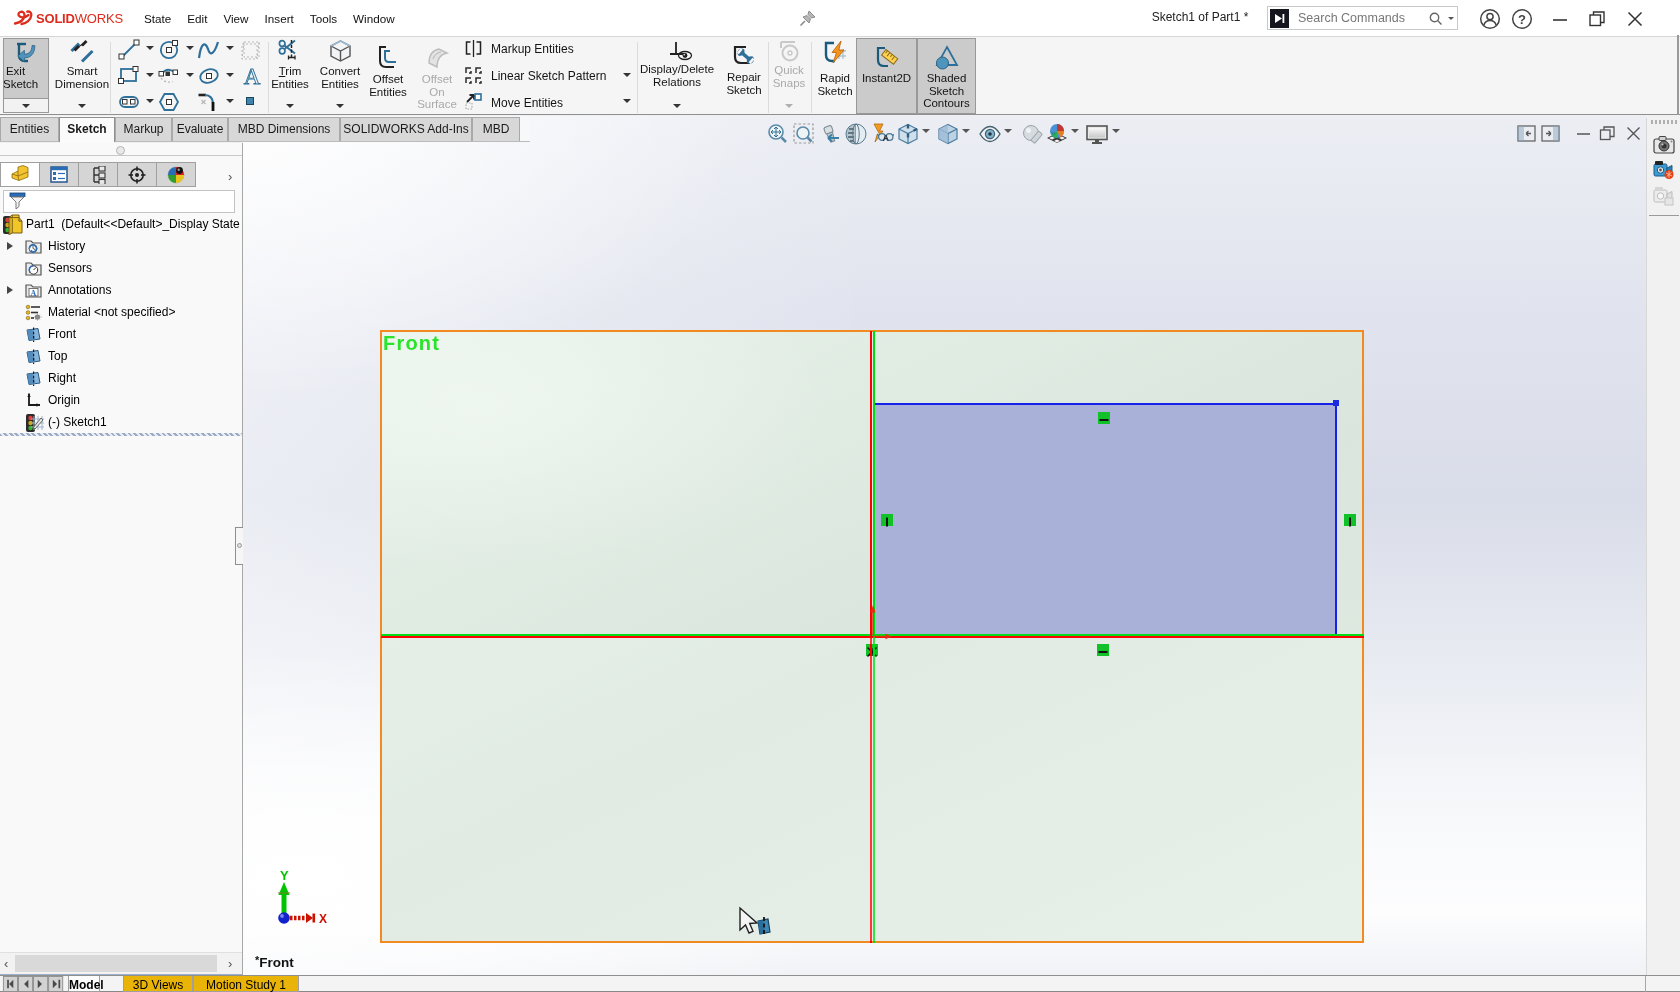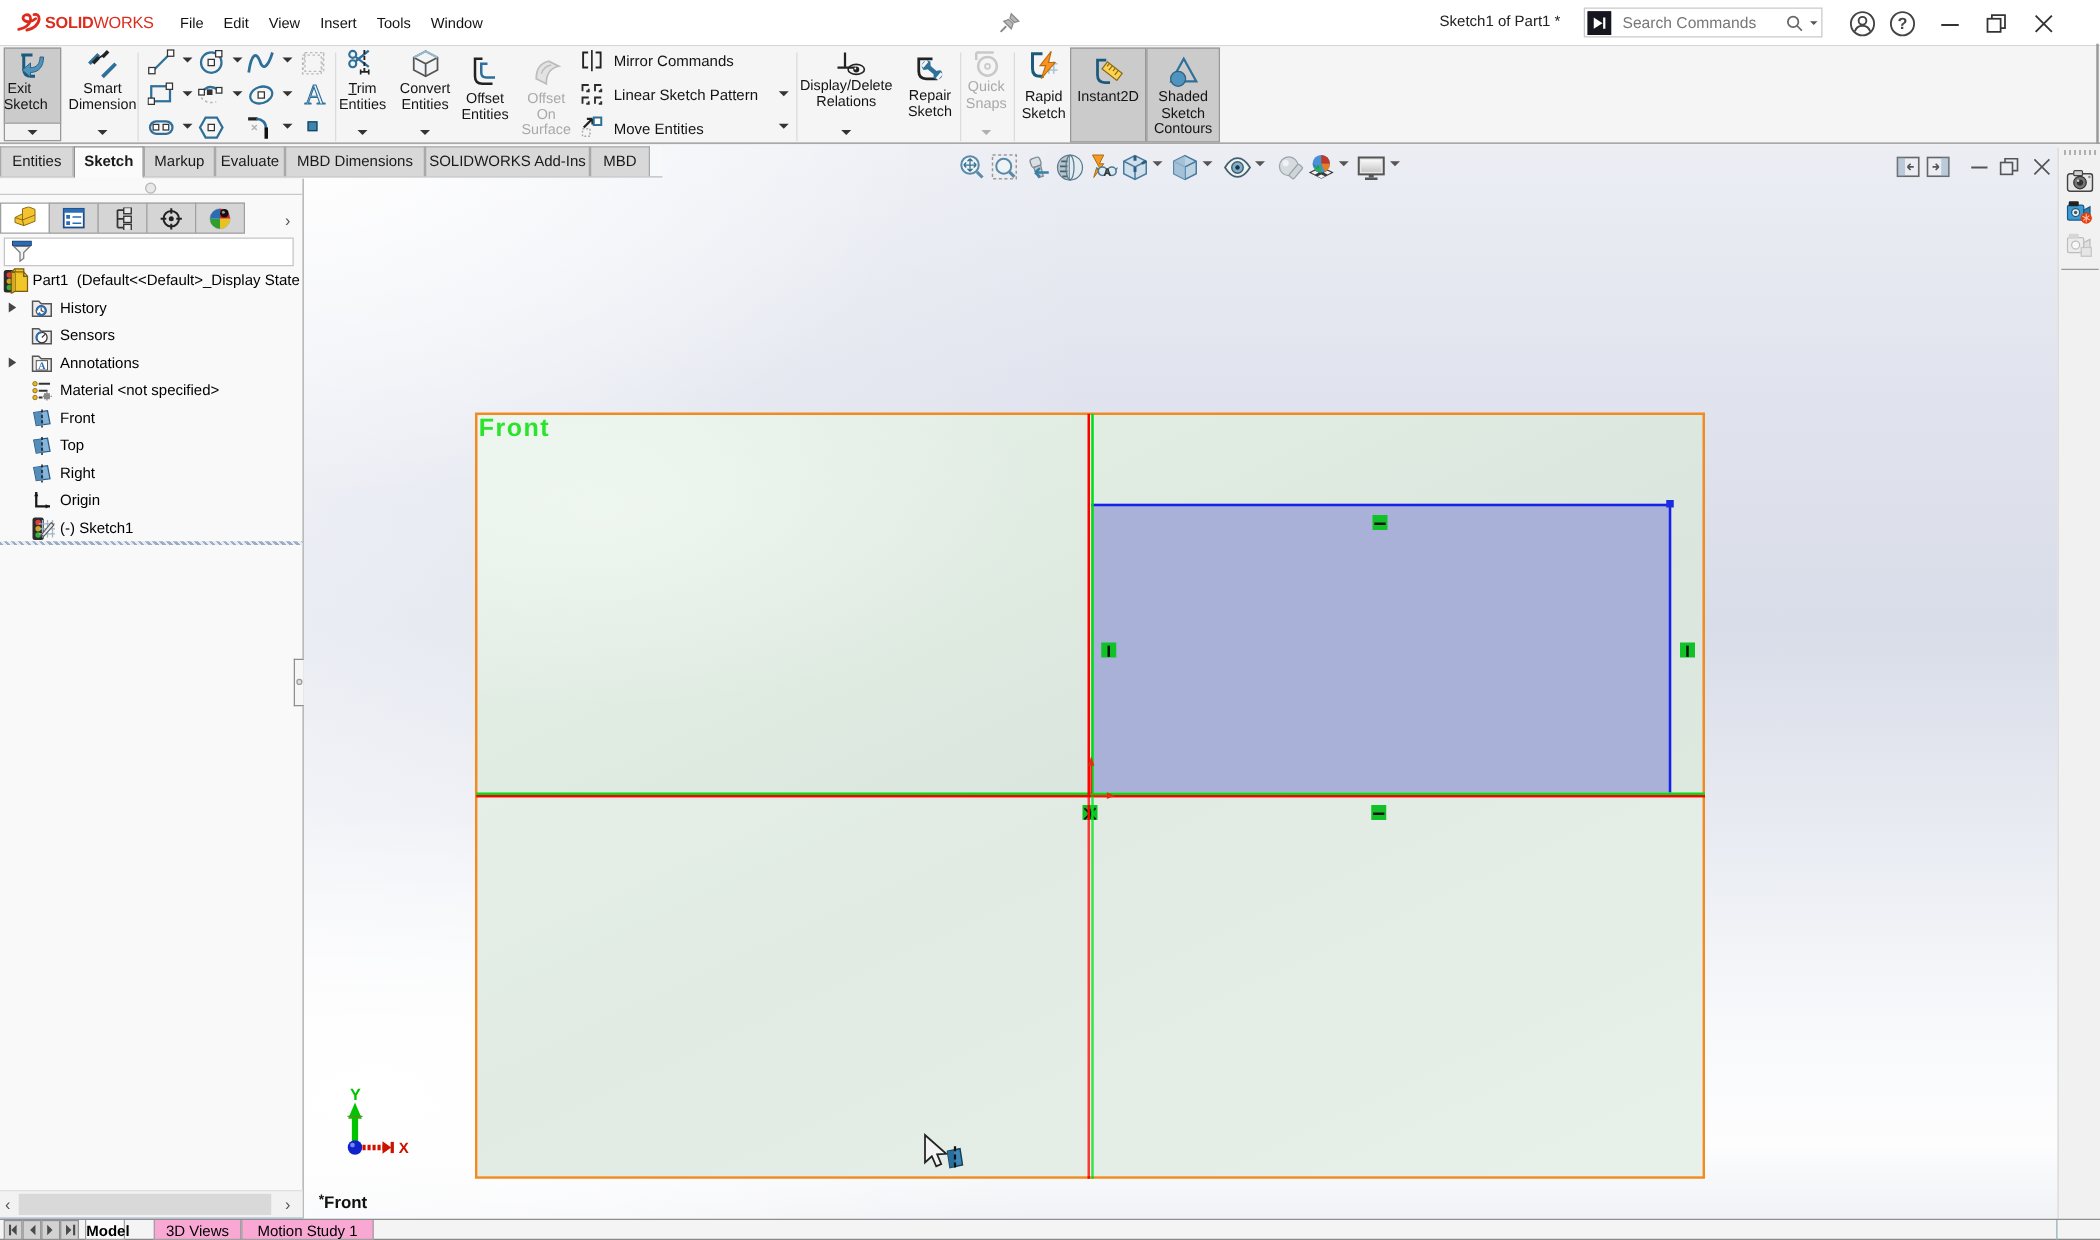--- a/index.html
+++ b/index.html
@@ -53,35 +53,35 @@
 #filterbox { position:absolute; left:3px; top:47px; width:232px; height:23px; background:#ffffff; border:1px solid #c4c4c4; }
 .trow { position:absolute; left:0; width:100%; height:22px; font-size:12px; color:#000; }
 .trow .txt { position:absolute; top:3px; white-space:nowrap; }
 .exp { position:absolute; left:7px; top:6px; width:0; height:0; border-top:4.5px solid transparent; border-bottom:4.5px solid transparent; border-left:6px solid #464646; }
 
 
 #rstrip { position:absolute; left:1646px; top:118px; width:34px; height:857px; background:#f1f1f2; border-left:1px solid #d8d8d8; }
 
 
 #bottombar { position:absolute; left:0; top:975px; width:1680px; height:17px; background:#f4f4f4; border-top:1px solid #8f8f8f; border-bottom:1px solid #888; }
-.btab { position:absolute; top:0; height:16px; background:#f9a8d4; border:1px solid #a0a0a0; border-top:none; font-size:12px; padding-top:2px; text-align:center; }
+.btab { position:absolute; top:0; height:16px; background:#eab308; border:1px solid #a0a0a0; border-top:none; font-size:12px; padding-top:2px; text-align:center; }
 .btab.active { background:#fcfcfc; font-weight:bold; }
 </style>
 </head>
 <body>
 <div id="app">
   <div id="titlebar">
     <svg class="abs" style="left:13px;top:7px" width="120" height="22" viewBox="0 0 120 22">
       <g fill="none" stroke="#dd2c1e" stroke-width="2.3" stroke-linecap="round">
         <path d="M2 16.5 C7 15.5 11 12.5 11.5 8.5 C11.8 5.6 9.5 4.2 7.3 5 C5 5.8 4.8 8.4 6.8 9.6 C9.2 11 12.5 10.4 15.5 8"></path>
         <path d="M8.5 17 C13.5 16.2 17.8 12.8 18.3 8.3 C18.6 5.4 16.4 4 14.2 4.7"></path>
       </g>
       <text x="23" y="15.5" font-family="Liberation Sans, sans-serif" font-size="13" font-weight="bold" fill="#dd2c1e" letter-spacing="-0.2">SOLID<tspan font-weight="normal">WORKS</tspan></text>
     </svg>
-    <div id="menus"><span>File</span><span>Edit</span><span>View</span><span>Insert</span><span>Tools</span><span>Window</span></div>
+    <div id="menus"><span>State</span><span>Edit</span><span>View</span><span>Insert</span><span>Tools</span><span>Window</span></div>
     <svg class="abs" style="left:798px;top:8px" width="20" height="20" viewBox="0 0 20 20">
         <g stroke="#8a8a8a" fill="#b8b8b8">
           <path d="M11 3 L17 9 L13.5 10 L10 6.5 Z"></path>
           <path d="M9 7.5 L12.5 11 L11 15 L5 9 Z"></path>
           <line x1="7" y1="13" x2="2.5" y2="17.5" stroke-width="1.6"></line>
         </g>
       </svg>
     <div id="title">Sketch1 of Part1 *</div>
     <div id="searchbox">
       <div class="tile"><svg width="19" height="19" viewBox="0 0 19 19">
@@ -236,21 +236,21 @@
       <path d="M4 18 Q4 6 14 4 L22 8 Q12 10 12 22 Z" fill="#e3e3e3" stroke="#bdbdbd" stroke-width="1.4"></path>
       <path d="M8 14 Q10 8 16 7" fill="none" stroke="#bdbdbd" stroke-width="1.2"></path>
     </svg>
     <div class="rtxt dis" style="left:407px;top:36px;width:60px">Offset<br>On<br>Surface</div>
     
     <svg class="abs" style="left:464px;top:2px" width="19" height="19" viewBox="0 0 19 19">
       <path d="M6.5 3 L2.5 3 L2.5 15 L6.5 15" fill="none" stroke="#222" stroke-width="1.5"></path>
       <path d="M12.5 3 L16.5 3 L16.5 15 L12.5 15" fill="none" stroke="#222" stroke-width="1.5"></path>
       <line x1="9.5" y1="1" x2="9.5" y2="18" stroke="#222" stroke-width="1.3"></line>
     </svg>
-    <div class="rtxt" style="left:491px;top:6px;text-align:left;font-size:12px">Mirror Commands</div>
+    <div class="rtxt" style="left:491px;top:6px;text-align:left;font-size:12px">Markup Entities</div>
     <svg class="abs" style="left:464px;top:29px" width="19" height="19" viewBox="0 0 19 19">
       <g fill="none" stroke="#2b2b2b" stroke-width="1.5">
         <path d="M2 7 L2 2 L7 2 M7 5 L7 7 L5 7"></path>
         <path d="M12 7 L12 2 L17 2 M17 5 L17 7 L15 7"></path>
         <path d="M2 17 L2 12 L7 12 M7 15 L7 17 L5 17"></path>
         <path d="M12 17 L12 12 L17 12 M17 15 L17 17 L15 17"></path>
       </g>
     </svg>
     <div class="rtxt" style="left:491px;top:33px;text-align:right;font-size:12px">Linear Sketch Pattern</div>
     <div class="caret" style="left:623px;top:36px"></div>

